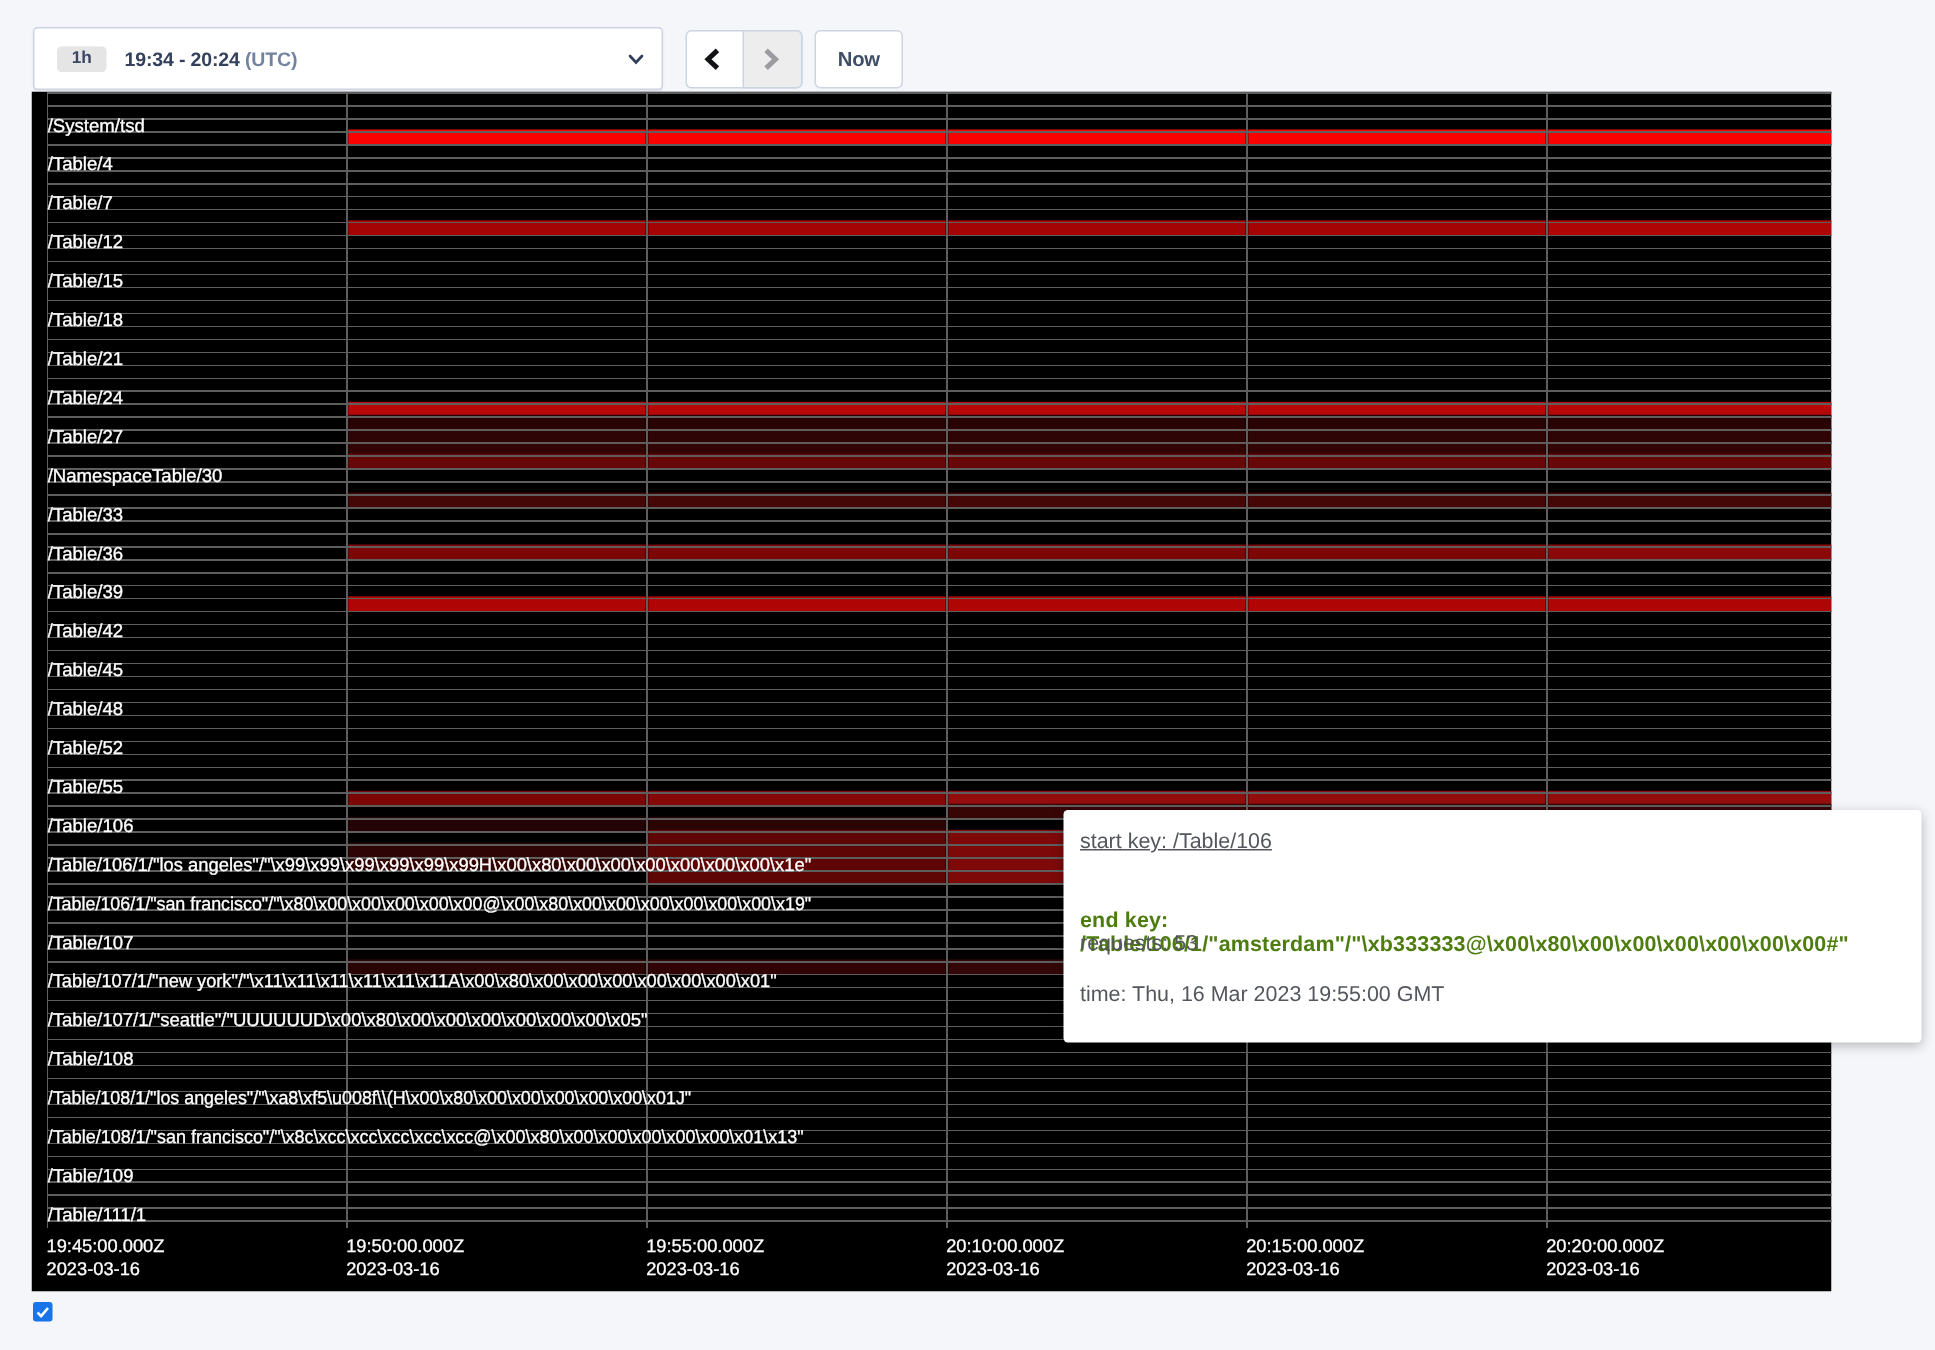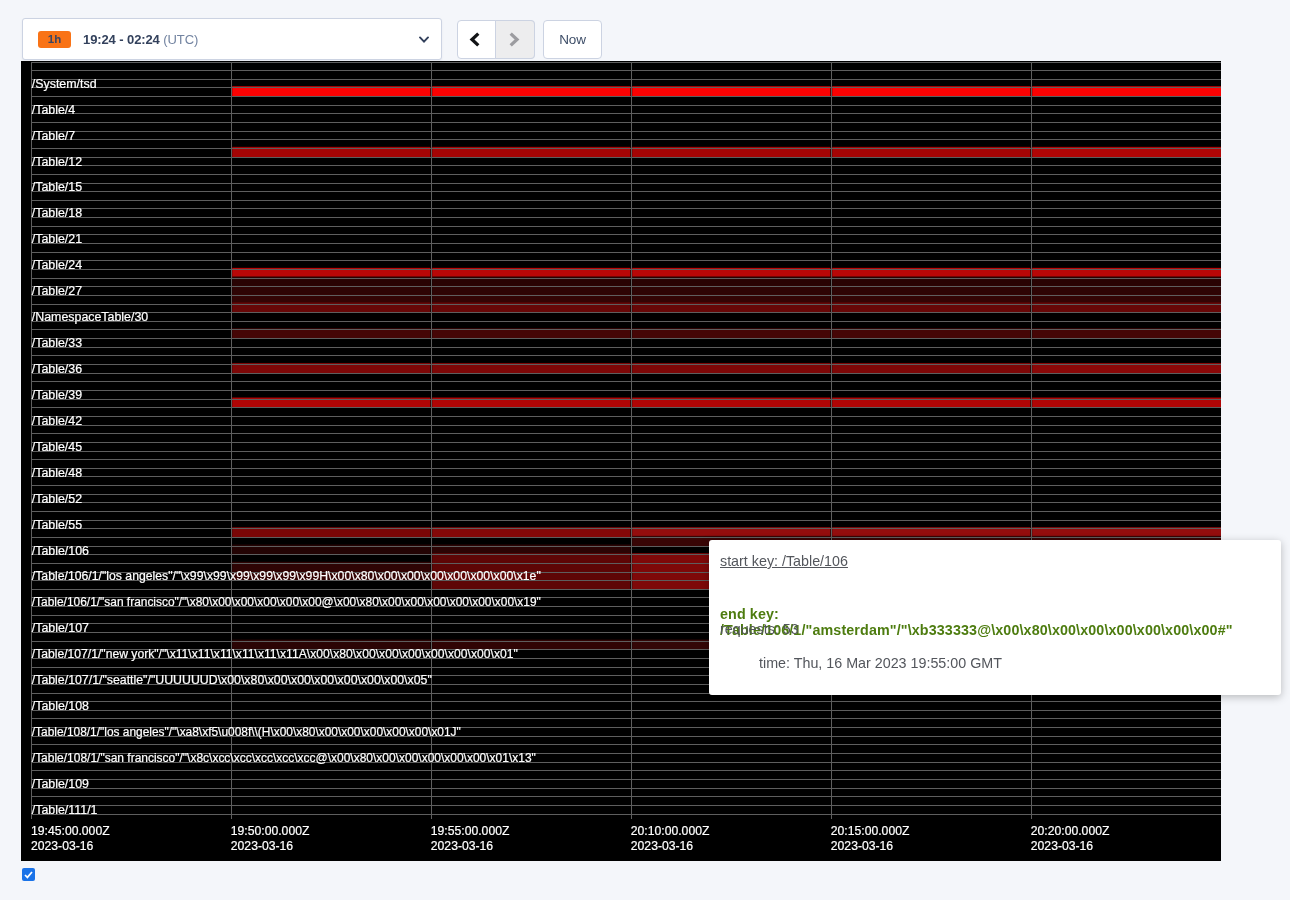--- a/index.html
+++ b/index.html
@@ -3,43 +3,43 @@
 <style>
   * { margin:0; padding:0; box-sizing:border-box; }
   html,body { width:1290px; height:900px; background:#f4f6fa;
     font-family:"Liberation Sans", sans-serif; overflow:hidden; }
   .abs { position:absolute; }
 </style></head>
 <body>
 
 <div class="abs" style="left:22px;top:18px;width:420px;height:42px;background:#fff;
   border:1px solid #ccd3e2;border-radius:3px;box-shadow:0 1px 2px rgba(60,70,100,0.08);"></div>
-<div class="abs" style="left:38px;top:31px;width:33px;height:17px;background:#f97316;
+<div class="abs" style="left:38px;top:31px;width:33px;height:17px;background:#e5e5e5;
   border-radius:3px;text-align:center;font-size:11.5px;font-weight:bold;color:#3b4662;
   line-height:17px;">1h</div>
 <div class="abs" style="left:83px;top:31px;height:17px;line-height:17px;font-size:13px;letter-spacing:-0.1px;
-  color:#33415c;"><b>19:24 - 02:24</b> <span style="color:#7283a0;font-weight:normal">(UTC)</span></div>
+  color:#33415c;"><b>19:34 - 20:24</b> <span style="color:#7283a0;font-weight:bold">(UTC)</span></div>
 <svg class="abs" style="left:419px;top:36px" width="10" height="8" viewBox="0 0 10 8">
   <path d="M1 1.4 L5 5.6 L9 1.4" stroke="#33415c" stroke-width="1.9" fill="none" stroke-linecap="round"></path>
   </svg>
 
 <div class="abs" style="left:457px;top:20px;width:78px;height:39px;background:#fff;
   border:1px solid #ccd3e2;border-radius:4px;"></div>
 <div class="abs" style="left:495px;top:20px;width:40px;height:39px;background:#ededee;
   border:1px solid #ccd3e2;border-radius:0 4px 4px 0;"></div>
 <svg class="abs" style="left:469px;top:32px" width="12" height="15" viewBox="0 0 12 15">
   <path d="M9.3 1.6 L3 7.5 L9.3 13.4" stroke="#121316" stroke-width="3.3" fill="none"></path>
   </svg>
 <svg class="abs" style="left:508px;top:32px" width="12" height="15" viewBox="0 0 12 15">
   <path d="M2.7 1.6 L9 7.5 L2.7 13.4" stroke="#9c9ca0" stroke-width="3.3" fill="none"></path>
   </svg>
 
 <div class="abs" style="left:543px;top:20px;width:59px;height:39px;background:#fff;
   border:1px solid #ccd3e2;border-radius:4px;text-align:center;line-height:37px;
-  font-size:13.5px;letter-spacing:-0.2px;font-weight:normal;color:#3e4e68;">Now</div>
+  font-size:13.5px;letter-spacing:-0.2px;font-weight:bold;color:#3e4e68;">Now</div>
 
 <svg width="1200" height="800" viewBox="21 61 1200 800" style="position:absolute;left:21px;top:61px;" font-family="Liberation Sans, sans-serif">
 <rect x="21" y="61" width="1200" height="800" fill="#000"></rect>
 <rect x="232.2" y="86.33" width="198.2" height="10.24" fill="#fb0202"></rect>
 <rect x="432.2" y="86.33" width="198.2" height="10.24" fill="#fb0202"></rect>
 <rect x="632.2" y="86.33" width="198.2" height="10.24" fill="#fb0202"></rect>
 <rect x="832.2" y="86.33" width="198.2" height="10.24" fill="#fb0202"></rect>
 <rect x="1032.2" y="86.33" width="188.8" height="10.24" fill="#fb0202"></rect>
 <rect x="232.2" y="146.85" width="198.2" height="10.24" fill="#a50404"></rect>
 <rect x="432.2" y="146.85" width="198.2" height="10.24" fill="#a50404"></rect>
@@ -162,20 +162,20 @@
 <text x="830.8" y="849.8" font-size="12.2" fill="#fff" stroke="#fff" stroke-width="0.2">2023-03-16</text>
 <text x="1030.8" y="834.6" font-size="12.2" fill="#fff" stroke="#fff" stroke-width="0.2">20:20:00.000Z</text>
 <text x="1030.8" y="849.8" font-size="12.2" fill="#fff" stroke="#fff" stroke-width="0.2">2023-03-16</text>
 </svg>
 
 <div class="abs" style="left:709px;top:540px;width:572px;height:155px;background:#fff;
   border-radius:3px;box-shadow:0 2px 8px rgba(0,0,0,0.25);"></div>
 <div class="abs" style="left:720px;top:553px;font-size:14.3px;color:#53565c;text-decoration:underline;">start key: /Table/106</div>
 <div class="abs" style="left:720px;top:606px;font-size:14.3px;letter-spacing:0.12px;color:#4d7c0f;font-weight:bold;">end key: /Table/106/1/"amsterdam"/"\xb333333@\x00\x80\x00\x00\x00\x00\x00\x00#"</div>
 <div class="abs" style="left:720px;top:621px;font-size:14.3px;color:#53565c;">requests: 53</div>
-<div class="abs" style="left:720px;top:655px;font-size:14.3px;color:#53565c;margin-left:39px;">time: Thu, 16 Mar 2023 19:55:00 GMT</div>
+<div class="abs" style="left:720px;top:655px;font-size:14.3px;color:#53565c;">time: Thu, 16 Mar 2023 19:55:00 GMT</div>
 
 <div class="abs" style="left:22px;top:868px;width:13px;height:13px;background:#1a73e8;
   border-radius:2px;"></div>
 <svg class="abs" style="left:24px;top:871px" width="9" height="8" viewBox="0 0 9 8">
   <path d="M1 4 L3.4 6.4 L8 1" stroke="#fff" stroke-width="1.7" fill="none"></path>
   </svg>
 <div class="abs" style="left:37px;top:868px;font-size:14px;color:#3a3a3a;margin-top:44px;">Show span boundaries</div>
 
 </body></html>

